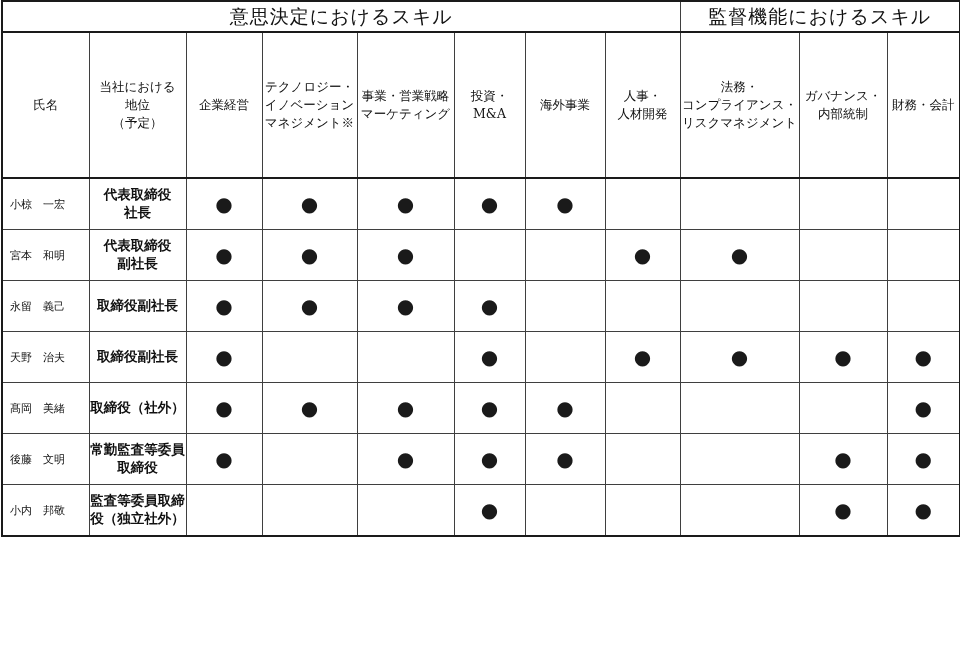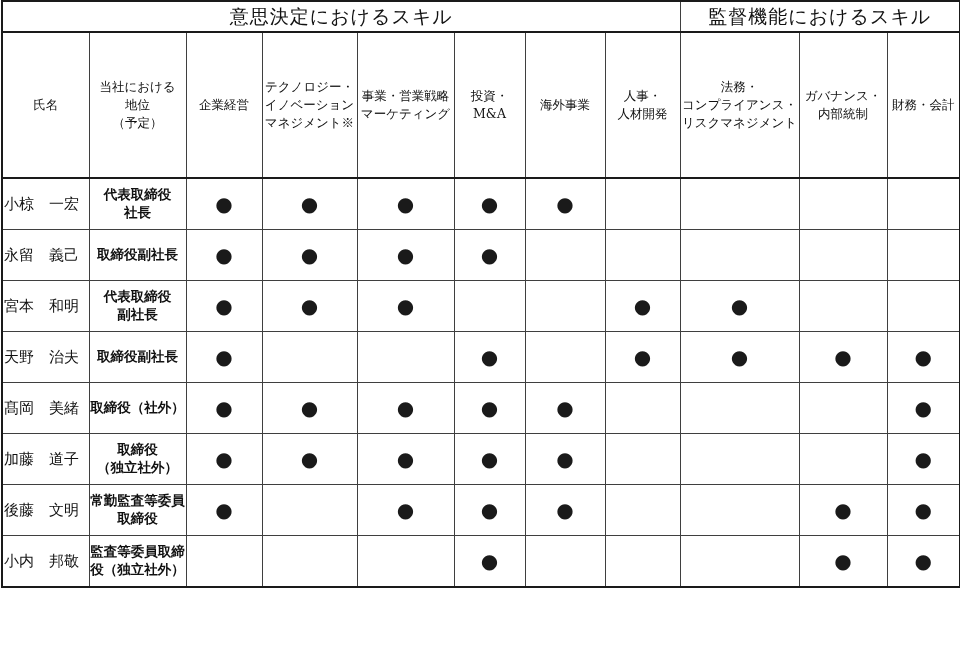--- a/index.html
+++ b/index.html
@@ -40,22 +40,22 @@
   }
   tr.col-head-row th {
     height: 144px;
     font-size: 12.5px;
     line-height: 1.45;
     border-bottom: 2px solid #1a1a1a;
   }
   tbody td { height: 50px; }
   td.name-cell {
     text-align: left;
-    padding-left: 1px;
-    font-size: 15px;
+    padding-left: 7px;
+    font-size: 11px;
   }
   td.pos-cell {
     font-size: 13.5px;
     line-height: 1.3;
     font-weight: bold;
   }
   td.skill-cell { line-height: 1; }
   .dot {
     font-family: "DejaVu Sans", sans-serif;
     font-size: 20px;
@@ -119,76 +119,62 @@
           <td class="skill-cell"><span class="dot">●</span></td>
           <td class="skill-cell"><span class="dot">●</span></td>
           <td class="skill-cell"><span class="dot">●</span></td>
           <td class="skill-cell"><span class="dot">●</span></td>
           <td class="skill-cell"></td>
           <td class="skill-cell"></td>
           <td class="skill-cell"></td>
           <td class="skill-cell"></td>
         </tr>
         <tr>
-          <td class="name-cell">永留　義己</td>
-          <td class="pos-cell">取締役副社長</td>
-          <td class="skill-cell"><span class="dot">●</span></td>
-          <td class="skill-cell"><span class="dot">●</span></td>
-          <td class="skill-cell"><span class="dot">●</span></td>
-          <td class="skill-cell"><span class="dot">●</span></td>
-          <td class="skill-cell"></td>
-          <td class="skill-cell"></td>
-          <td class="skill-cell"></td>
-          <td class="skill-cell"></td>
-          <td class="skill-cell"></td>
-        </tr>
-        <tr>
           <td class="name-cell">宮本　和明</td>
           <td class="pos-cell">代表取締役
 副社長</td>
           <td class="skill-cell"><span class="dot">●</span></td>
           <td class="skill-cell"><span class="dot">●</span></td>
           <td class="skill-cell"><span class="dot">●</span></td>
           <td class="skill-cell"></td>
           <td class="skill-cell"></td>
           <td class="skill-cell"><span class="dot">●</span></td>
           <td class="skill-cell"><span class="dot">●</span></td>
           <td class="skill-cell"></td>
           <td class="skill-cell"></td>
         </tr>
         <tr>
+          <td class="name-cell">永留　義己</td>
+          <td class="pos-cell">取締役副社長</td>
+          <td class="skill-cell"><span class="dot">●</span></td>
+          <td class="skill-cell"><span class="dot">●</span></td>
+          <td class="skill-cell"><span class="dot">●</span></td>
+          <td class="skill-cell"><span class="dot">●</span></td>
+          <td class="skill-cell"></td>
+          <td class="skill-cell"></td>
+          <td class="skill-cell"></td>
+          <td class="skill-cell"></td>
+          <td class="skill-cell"></td>
+        </tr>
+        <tr>
           <td class="name-cell">天野　治夫</td>
           <td class="pos-cell">取締役副社長</td>
           <td class="skill-cell"><span class="dot">●</span></td>
           <td class="skill-cell"></td>
           <td class="skill-cell"></td>
           <td class="skill-cell"><span class="dot">●</span></td>
           <td class="skill-cell"></td>
           <td class="skill-cell"><span class="dot">●</span></td>
           <td class="skill-cell"><span class="dot">●</span></td>
           <td class="skill-cell"><span class="dot">●</span></td>
           <td class="skill-cell"><span class="dot">●</span></td>
         </tr>
         <tr>
           <td class="name-cell">髙岡　美緒</td>
           <td class="pos-cell">取締役（社外）</td>
-          <td class="skill-cell"><span class="dot">●</span></td>
-          <td class="skill-cell"><span class="dot">●</span></td>
-          <td class="skill-cell"><span class="dot">●</span></td>
-          <td class="skill-cell"><span class="dot">●</span></td>
-          <td class="skill-cell"><span class="dot">●</span></td>
-          <td class="skill-cell"></td>
-          <td class="skill-cell"></td>
-          <td class="skill-cell"></td>
-          <td class="skill-cell"><span class="dot">●</span></td>
-        </tr>
-        <tr>
-          <td class="name-cell">加藤　道子</td>
-          <td class="pos-cell">取締役
-（独立社外）</td>
           <td class="skill-cell"><span class="dot">●</span></td>
           <td class="skill-cell"><span class="dot">●</span></td>
           <td class="skill-cell"><span class="dot">●</span></td>
           <td class="skill-cell"><span class="dot">●</span></td>
           <td class="skill-cell"><span class="dot">●</span></td>
           <td class="skill-cell"></td>
           <td class="skill-cell"></td>
           <td class="skill-cell"></td>
           <td class="skill-cell"><span class="dot">●</span></td>
         </tr>

